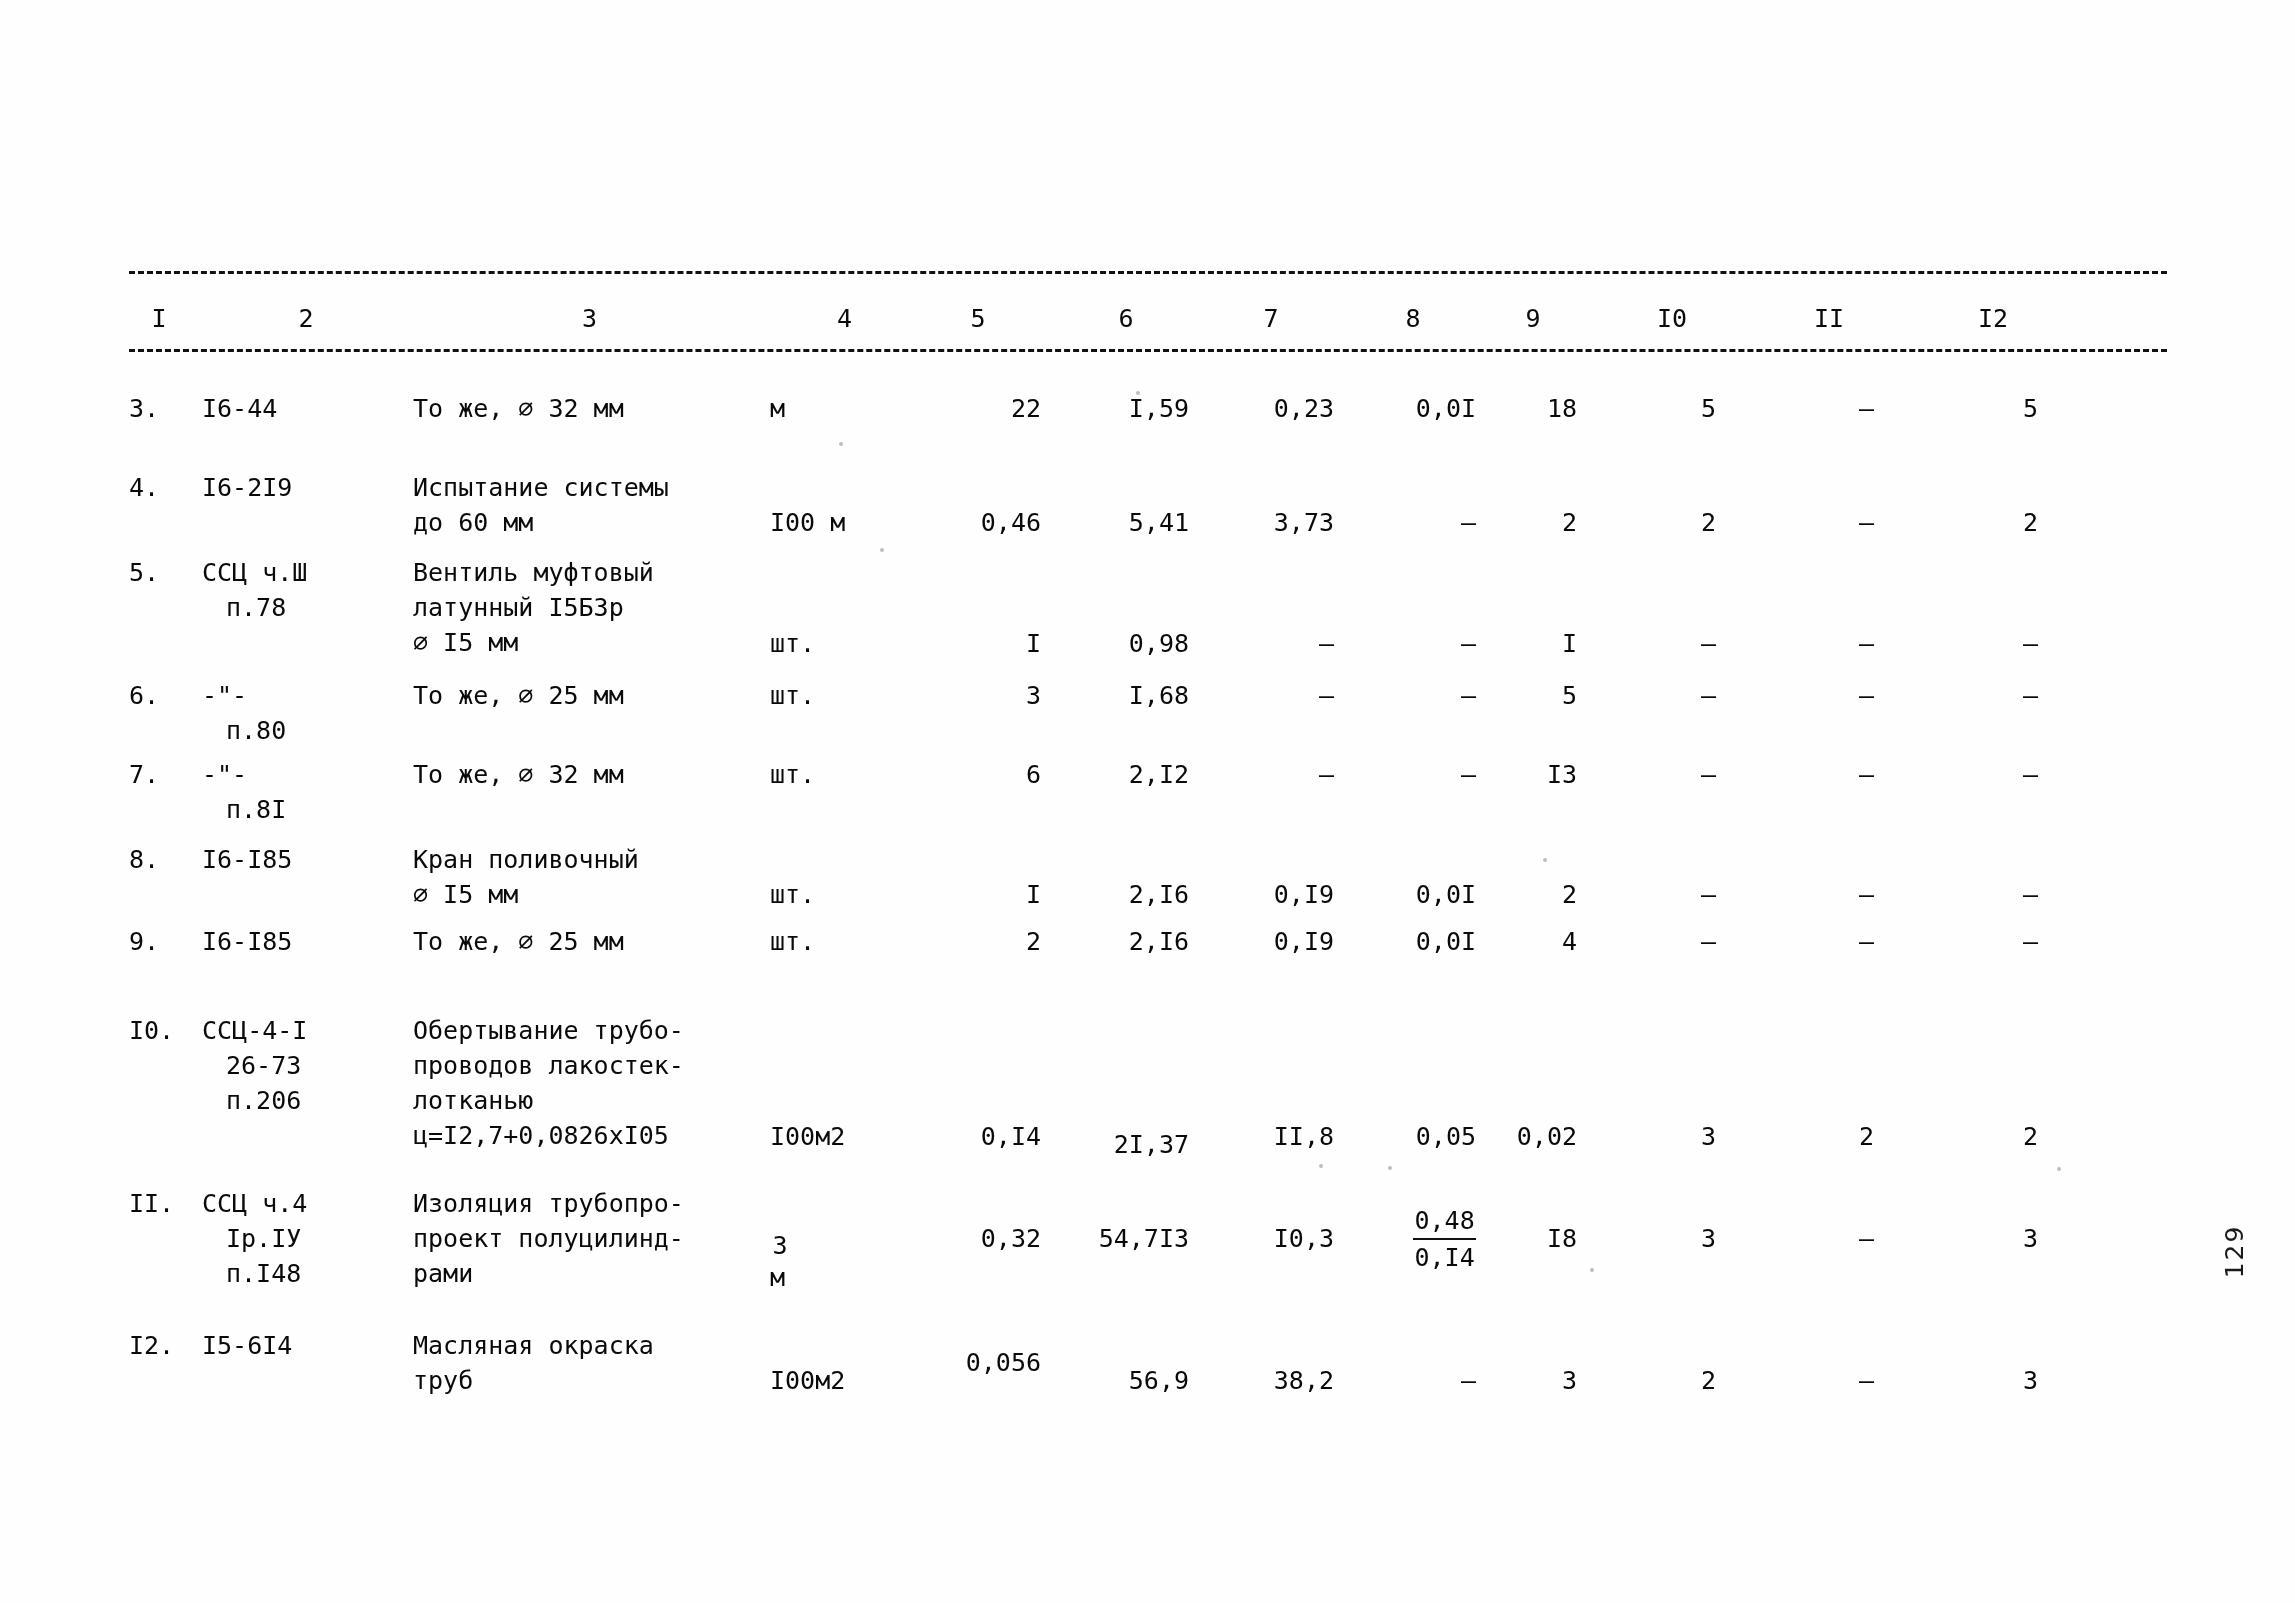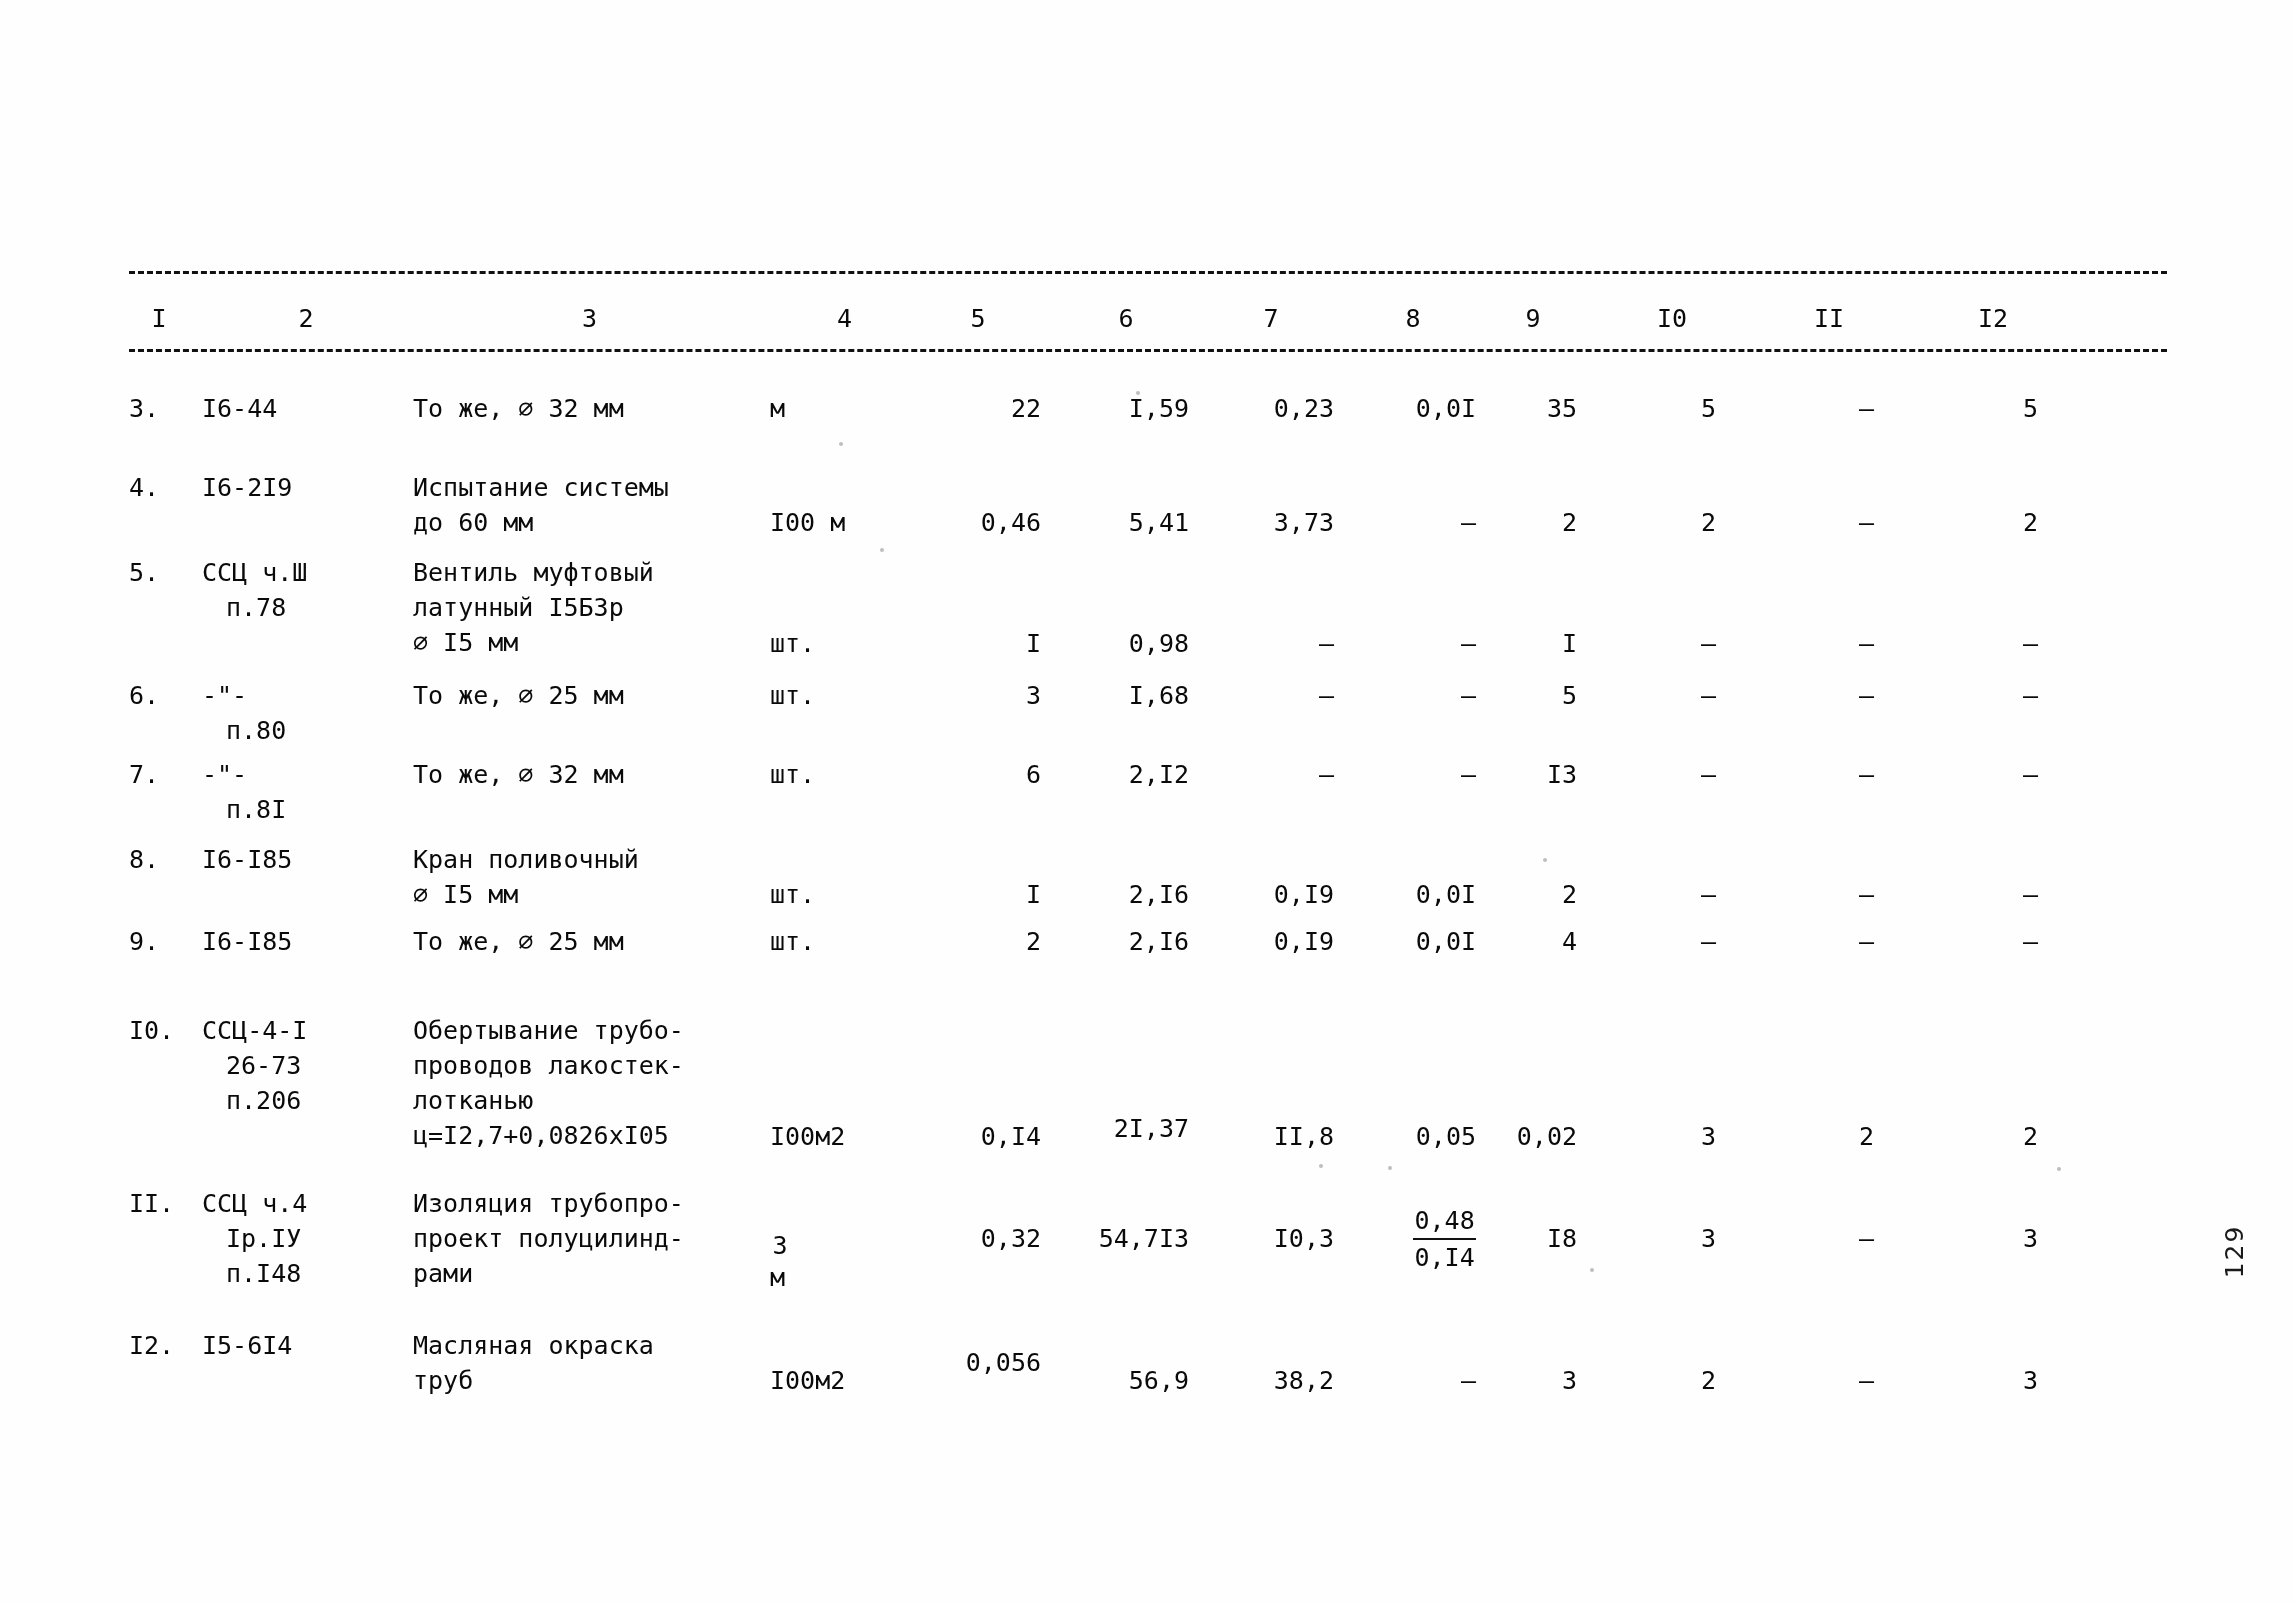--- a/index.html
+++ b/index.html
@@ -184,21 +184,21 @@
     <div class="rows" id="rows">
         <div class="row" style="top: 391px;">
           <div class="cell c-num">3.</div>
           <div class="cell c-code">I6-44</div>
           <div class="cell c-desc">То же, ∅ 32 мм</div>
           <div class="cell c-unit" style="top: 0px;">м</div>
           <div class="cell c-q" style="top: 0px;">22</div>
           <div class="cell c-6" style="top: 0px;">I,59</div>
           <div class="cell c-7" style="top: 0px;">0,23</div>
           <div class="cell c-8" style="top: 0px;">0,0I</div>
-          <div class="cell c-9" style="top: 0px;">35</div>
+          <div class="cell c-9" style="top: 0px;">18</div>
           <div class="cell c-10" style="top: 0px;">5</div>
           <div class="cell c-11" style="top: 0px;">–</div>
           <div class="cell c-12" style="top: 0px;">5</div>
         </div>
         <div class="row" style="top: 470px;">
           <div class="cell c-num">4.</div>
           <div class="cell c-code">I6-2I9</div>
           <div class="cell c-desc">Испытание системы<span class="line2">до 60 мм</span></div>
           <div class="cell c-unit" style="top: 35px;">I00 м</div>
           <div class="cell c-q" style="top: 35px;">0,46</div>
@@ -279,21 +279,21 @@
           <div class="cell c-10" style="top: 0px;">–</div>
           <div class="cell c-11" style="top: 0px;">–</div>
           <div class="cell c-12" style="top: 0px;">–</div>
         </div>
         <div class="row" style="top: 1013px;">
           <div class="cell c-num">I0.</div>
           <div class="cell c-code">ССЦ-4-I<span class="code-sub">26-73</span><span class="code-sub2">п.206</span></div>
           <div class="cell c-desc">Обертывание трубо-<span class="line2">проводов лакостек-</span><span class="line2">лотканью</span><span class="line2">ц=I2,7+0,0826хI05</span></div>
           <div class="cell c-unit" style="top: 106px;">I00м2</div>
           <div class="cell c-q" style="top: 106px;">0,I4</div>
-          <div class="cell c-6" style="top: 98px;">2I,37</div>
+          <div class="cell c-6" style="top: 114px;">2I,37</div>
           <div class="cell c-7" style="top: 106px;">II,8</div>
           <div class="cell c-8" style="top: 106px;">0,05</div>
           <div class="cell c-9" style="top: 106px;">0,02</div>
           <div class="cell c-10" style="top: 106px;">3</div>
           <div class="cell c-11" style="top: 106px;">2</div>
           <div class="cell c-12" style="top: 106px;">2</div>
         </div>
         <div class="row" style="top: 1186px;">
           <div class="cell c-num">II.</div>
           <div class="cell c-code">ССЦ ч.4<span class="code-sub">Iр.IУ</span><span class="code-sub2">п.I48</span></div>

